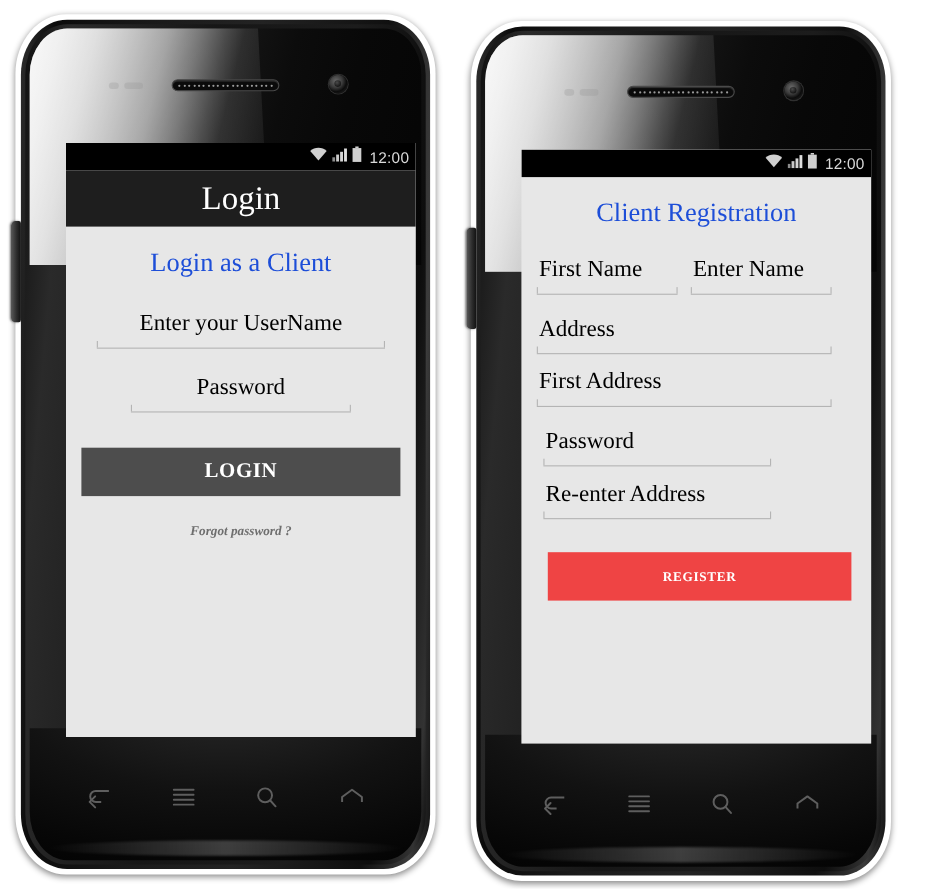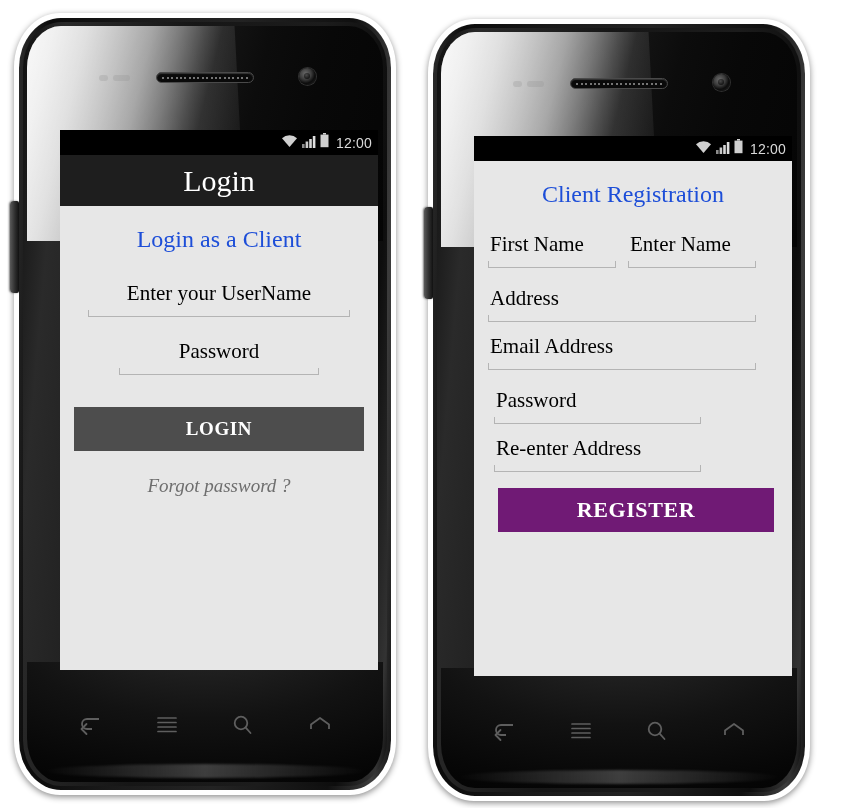--- a/index.html
+++ b/index.html
@@ -132,24 +132,24 @@
   .field .ul:before{left:0;}
   .field .ul:after{right:0;}
 
   
   .btn{
     display:flex;align-items:center;justify-content:center;
     color:#fff;font-weight:bold;font-family:"Liberation Serif",serif;
     letter-spacing:.6px;
   }
   .btn-login{height:44px;background:#4d4d4d;font-size:19px;margin-top:32px;}
-  .btn-register{height:44px;background:#701a75;font-size:22px;margin-top:16px;}
+  .btn-register{height:44px;background:#ef4444;font-size:12px;margin-top:30px;}
   .forgot{
-    text-align:center;color:#6e6e6e;font-weight:normal;font-style:italic;
-    font-size:19px;margin-top:24px;font-family:"Liberation Serif",serif;
+    text-align:center;color:#6e6e6e;font-weight:bold;font-style:italic;
+    font-size:12px;margin-top:24px;font-family:"Liberation Serif",serif;
   }
 
   
   .navbar{
     position:absolute;left:46px;right:46px;bottom:52px;height:36px;
     display:flex;align-items:center;justify-content:space-between;
     padding:0 10px;box-sizing:border-box;
   }
   .navbtn{width:40px;height:30px;display:flex;align-items:center;justify-content:center;}
   .navbtn svg{display:block;}
@@ -351,21 +351,21 @@
             <div class="ul"></div>
           </div>
         </div>
 
         <div class="field" style="width:268px;margin-bottom:12px;">
           <span class="ph">Address</span>
           <div class="ul"></div>
         </div>
 
         <div class="field" style="width:268px;margin-bottom:18px;">
-          <span class="ph">Email Address</span>
+          <span class="ph">First Address</span>
           <div class="ul"></div>
         </div>
 
         <div class="field" style="width:207px;margin-bottom:12px;margin-left:6px;">
           <span class="ph">Password</span>
           <div class="ul"></div>
         </div>
 
         <div class="field" style="width:207px;margin-left:6px;">
           <span class="ph">Re-enter Address</span>

